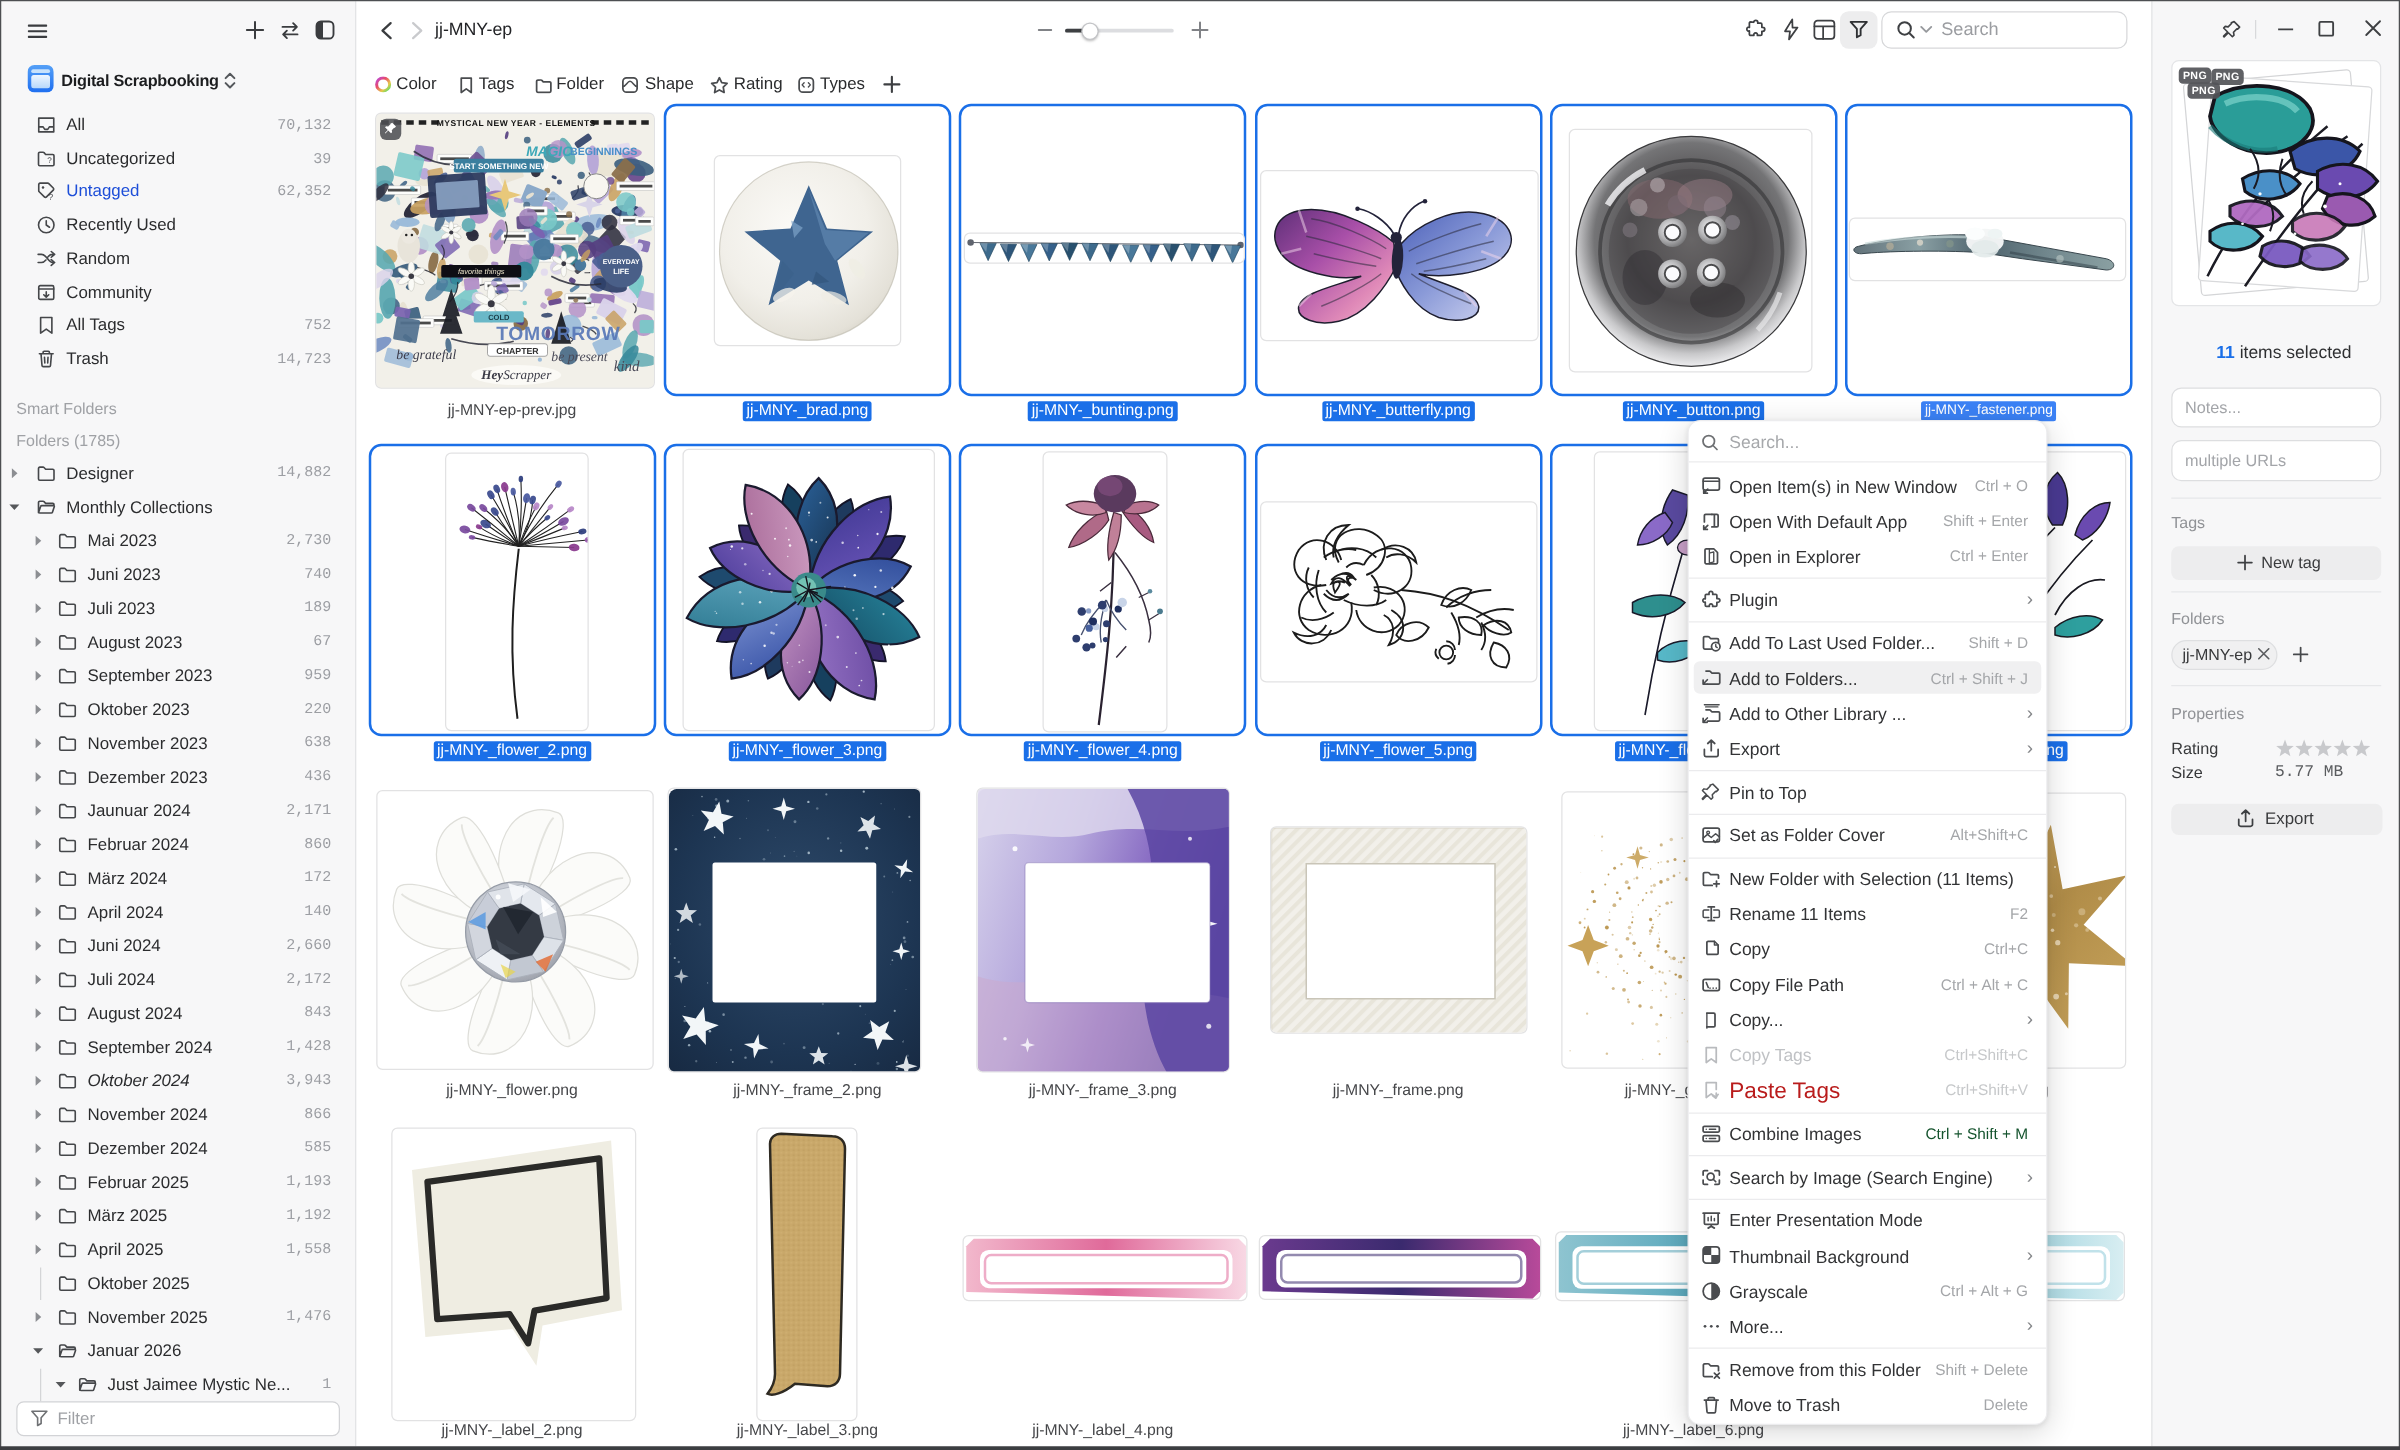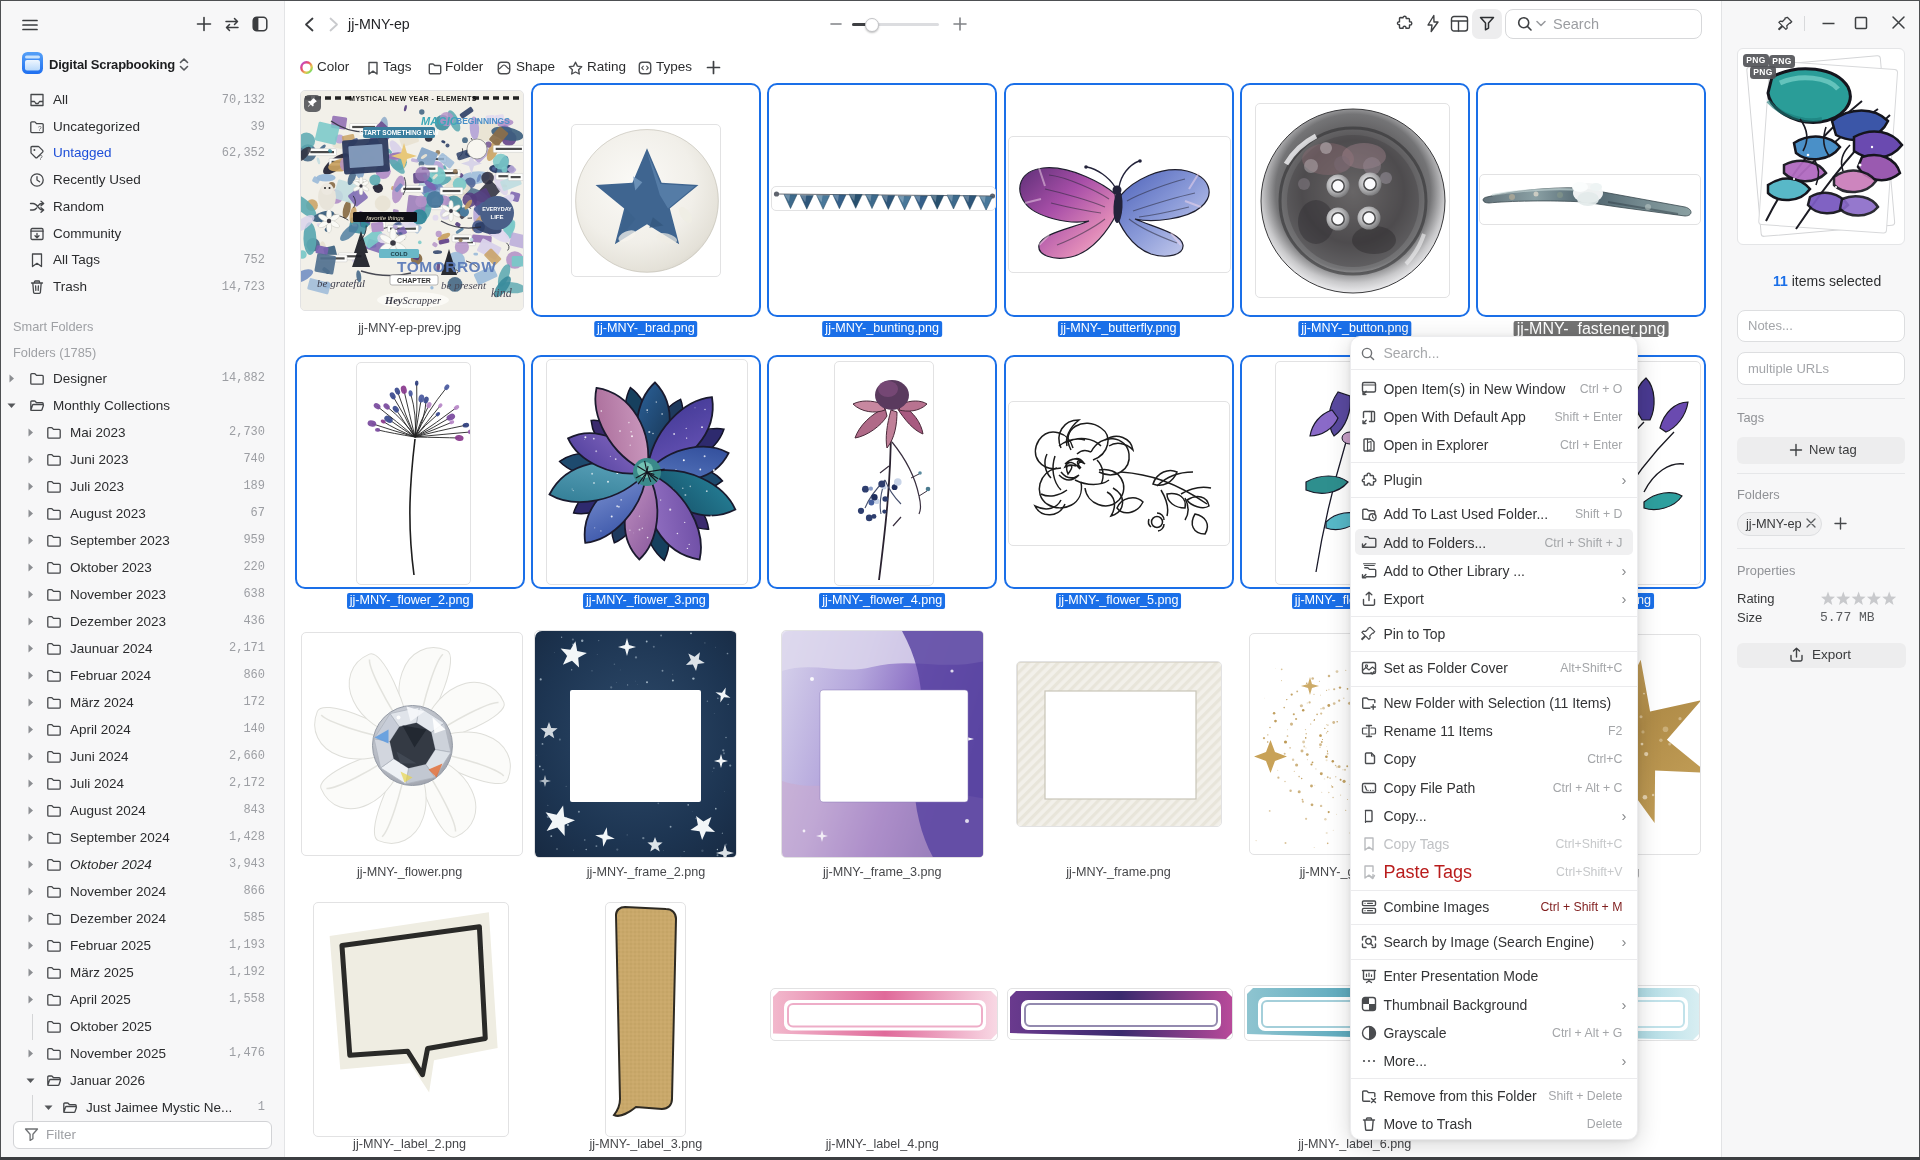--- a/index.html
+++ b/index.html
@@ -907,21 +907,21 @@
 <circle cx="32" cy="22" r="3" fill="#c8b89a" opacity="0.55"></circle>
       <circle cx="56" cy="19" r="2.5" fill="#e8e0d0" opacity="0.7"></circle>
       <circle cx="80" cy="20" r="3" fill="#8a9a8a" opacity="0.55"></circle>
       <circle cx="168" cy="32" r="3" fill="#c0ccc8" opacity="0.55"></circle>
 <ellipse cx="108" cy="18" rx="15" ry="10" fill="#f4f6f6" opacity="0.97"></ellipse>
 <ellipse cx="108" cy="24" rx="11" ry="7" fill="#e2eaea" opacity="0.9"></ellipse>
 <ellipse cx="100" cy="12" rx="8" ry="5" fill="#fbfdfd"></ellipse>
 <ellipse cx="116" cy="12" rx="6" ry="4" fill="#eef4f4"></ellipse>
 </svg>
   </div>
-<div class="abs" style="left:1591.1px;top:320.6px;transform:translateX(-50%);font-size:16px;color:#fff;background:#737373;padding:0.5px 3px;border-radius:2px;white-space:nowrap;line-height:15px;">jj-MNY-_fastener.png</div>
+<div class="abs" style="left:1591.1px;top:320.6px;transform:translateX(-50%);font-size:11px;color:#fff;background:#3b82f6;padding:0.5px 3px;border-radius:2px;white-space:nowrap;line-height:15px;">jj-MNY-_fastener.png</div>
 <div class="abs" style="left:294.6px;top:355.3px;width:230px;height:234px;border:2.5px solid #1a6fe8;border-radius:10px;"></div>
 <div class="abs" style="left:355.8px;top:361.7px;width:115.5px;height:223px;background:#fff;border:1px solid #e2e2e3;border-radius:5px;overflow:hidden;">
     <svg width="115.5" height="223" viewBox="0 0 115.5 223" style="position:absolute;left:0;top:0">
       <path d="M57 212 C50 160 53 118 58 76" stroke="#1e1e1e" stroke-width="1.6" fill="none"></path>
       <path d="M58 74 Q35.8 70.4 20.6 66.9" stroke="#222" stroke-width="0.9" fill="none"></path>
       <ellipse cx="20.6" cy="66.9" rx="2.6" ry="1.8" fill="#7a4a9e" transform="rotate(185 20.6 66.9)" opacity="0.93"></ellipse>
       <path d="M58 74 Q35.1 67.3 14.9 60.6" stroke="#222" stroke-width="0.9" fill="none"></path>
       <ellipse cx="14.9" cy="60.6" rx="4.4" ry="3.1" fill="#7a4a9e" transform="rotate(193 14.9 60.6)" opacity="0.93"></ellipse>
       <path d="M58 74 Q37.9 66.2 26.2 58.5" stroke="#222" stroke-width="0.9" fill="none"></path>
       <ellipse cx="26.2" cy="58.5" rx="2.6" ry="1.8" fill="#8a3a8e" transform="rotate(201 26.2 58.5)" opacity="0.93"></ellipse>
@@ -2040,21 +2040,21 @@
   </svg>
 <div class="abs" style="left:1383.4px;top:863.2px;font-size:18px;color:#b91c1c;font-weight:normal;line-height:18.8px;white-space:nowrap;z-index:42;text-align:right;">Paste Tags</div>
 <div class="abs" style="right:297.6px;top:864.22px;font-size:12.3px;color:#c6c8ca;font-weight:normal;line-height:16.76px;white-space:nowrap;z-index:42;">Ctrl+Shift+V</div>
 <div class="abs" style="left:1351.4px;top:889.5px;width:286px;height:1px;background:#ebebed;z-index:41;"></div>
 <svg class="abs" style="left:1360.9px;top:898.8px;z-index:42;" width="16" height="16" viewBox="0 0 16 16">
     <rect x="1.5" y="2" width="13" height="4.6" rx="1" class="icm"></rect>
     <rect x="1.5" y="9.4" width="13" height="4.6" rx="1" class="icm"></rect>
     <path d="M4 4.3h0.01 M4 11.7h0.01 M6.5 4.3h5 M6.5 11.7h5" class="icm" style="stroke-width:1.2"></path>
   </svg>
 <div class="abs" style="left:1383.4px;top:897.9px;font-size:14px;color:#323335;font-weight:normal;line-height:18.8px;white-space:nowrap;z-index:42;">Combine Images</div>
-<div class="abs" style="right:297.6px;top:898.92px;font-size:12.3px;color:#7f1d1d;font-weight:normal;line-height:16.76px;white-space:nowrap;z-index:42;">Ctrl + Shift + M</div>
+<div class="abs" style="right:297.6px;top:898.92px;font-size:12.3px;color:#14532d;font-weight:normal;line-height:16.76px;white-space:nowrap;z-index:42;">Ctrl + Shift + M</div>
 <div class="abs" style="left:1351.4px;top:924.2px;width:286px;height:1px;background:#ebebed;z-index:41;"></div>
 <svg class="abs" style="left:1360.9px;top:933.5px;z-index:42;" width="16" height="16" viewBox="0 0 16 16">
     <path d="M14.5 6V3.5a1 1 0 0 0-1-1H11 M14.5 10v2.5a1 1 0 0 1-1 1H11 M1.5 6V3.5a1 1 0 0 1 1-1H5 M1.5 10v2.5a1 1 0 0 0 1 1H5" class="icm"></path>
     <circle cx="7.5" cy="7.3" r="2.8" class="icm"></circle>
     <path d="M9.6 9.4l2 2" class="icm"></path>
   </svg>
 <div class="abs" style="left:1383.4px;top:932.6px;font-size:14px;color:#323335;font-weight:normal;line-height:18.8px;white-space:nowrap;z-index:42;">Search by Image (Search Engine)</div>
 <div class="abs" style="right:293.6px;top:932px;font-size:15px;color:#85878a;font-weight:normal;line-height:20px;white-space:nowrap;z-index:42;">›</div>
 <div class="abs" style="left:1351.4px;top:958.9px;width:286px;height:1px;background:#ebebed;z-index:41;"></div>
 <svg class="abs" style="left:1360.9px;top:968.2px;z-index:42;" width="16" height="16" viewBox="0 0 16 16">

